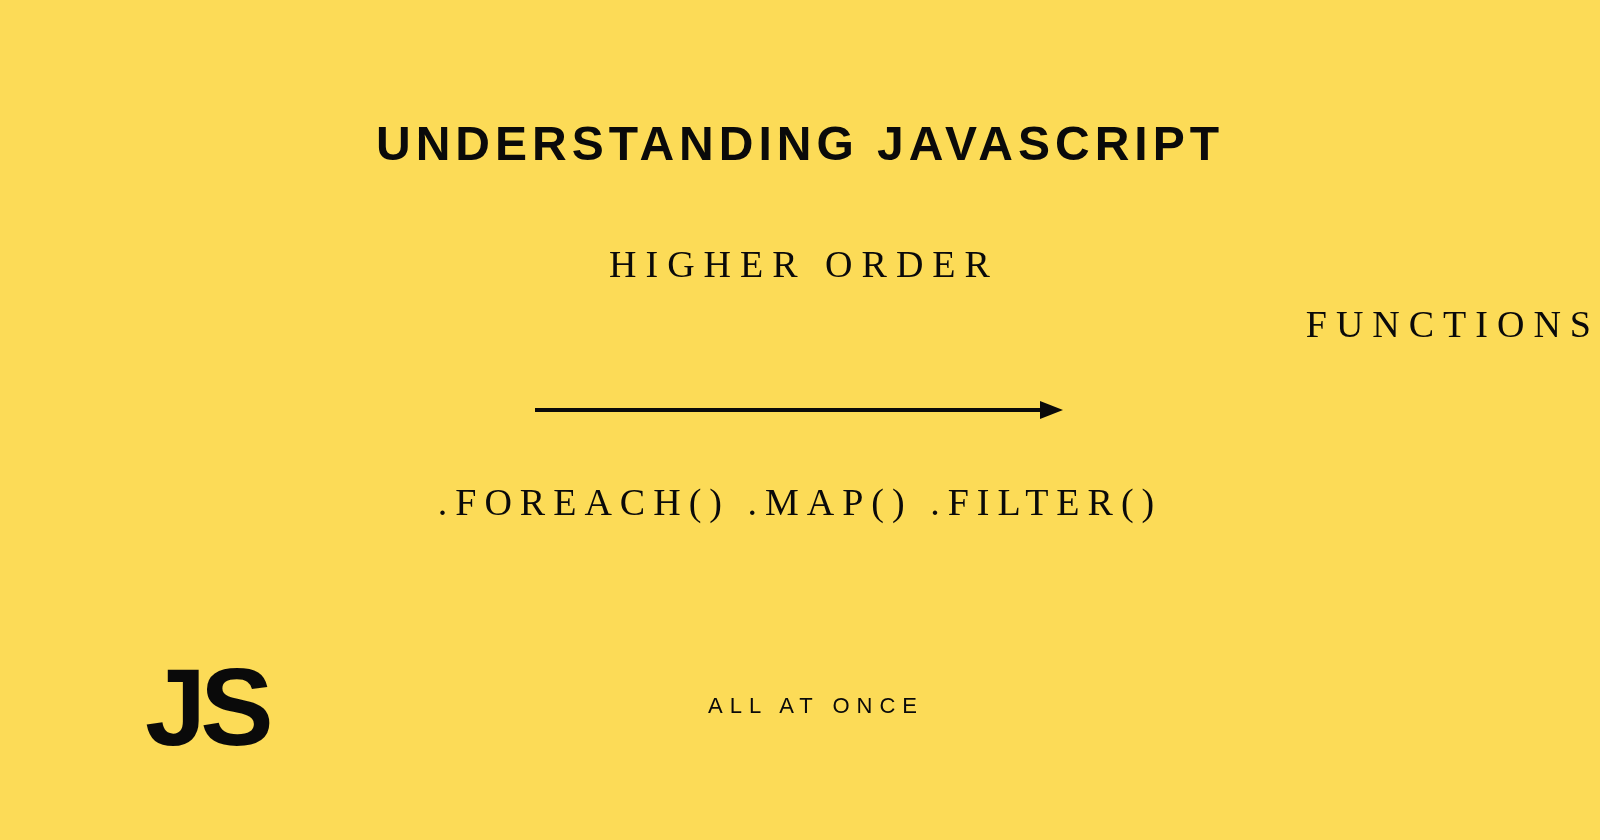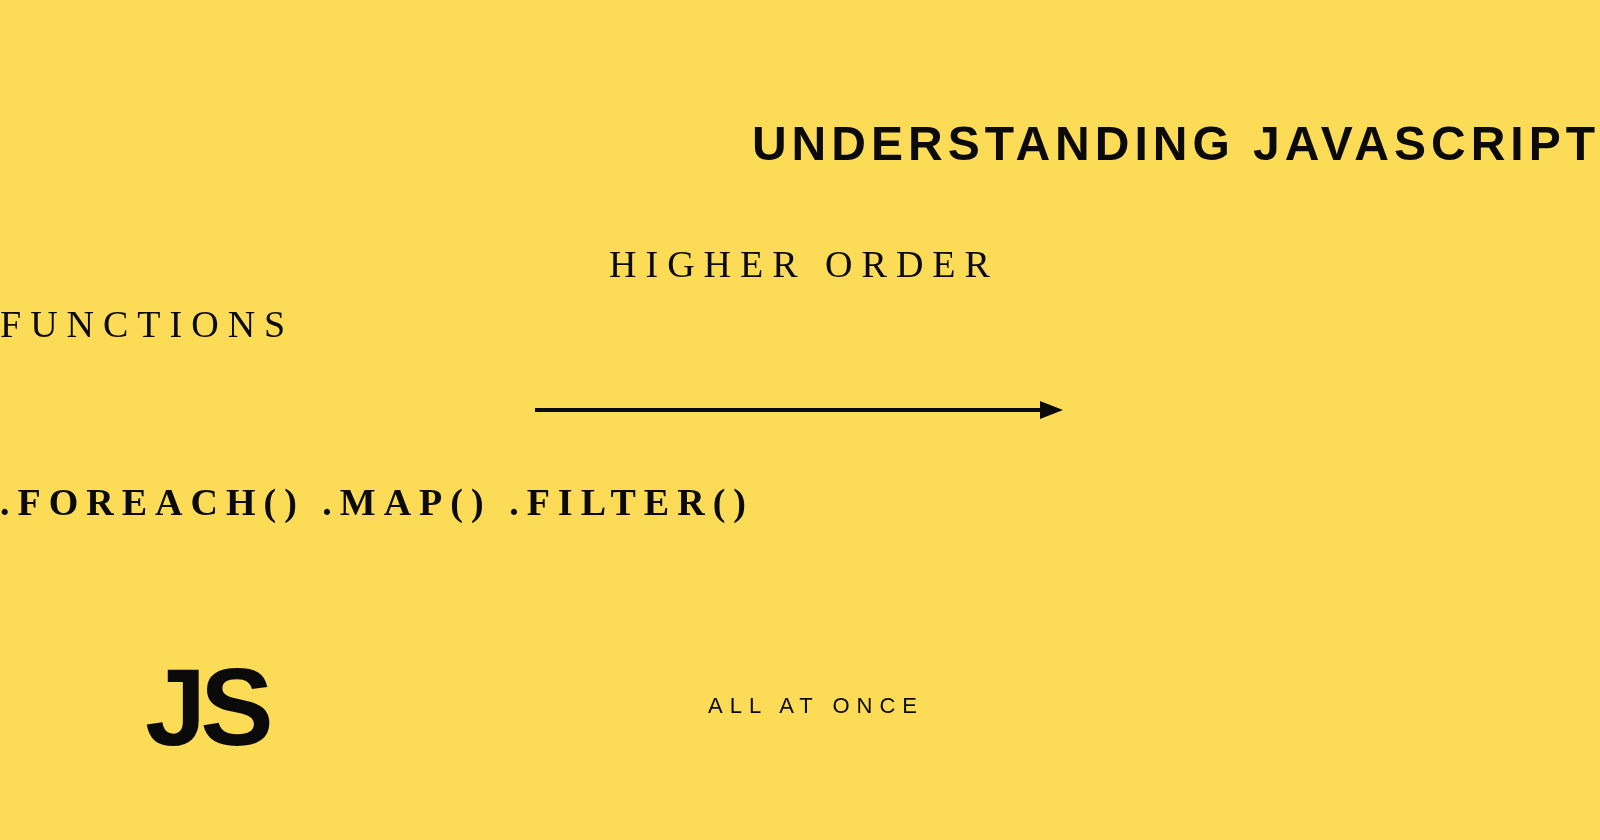--- a/index.html
+++ b/index.html
@@ -13,21 +13,21 @@
       background-color: #FCDB57;
       position: relative;
       font-family: 'Helvetica Neue', Helvetica, Arial, sans-serif;
       color: #0a0a0a;
     }
     .title {
       position: absolute;
       top: 116px;
       left: 0;
       width: 100%;
-      text-align: right;
+      text-align: center;
       font-size: 48px;
       font-weight: 900;
       letter-spacing: 5px;
       font-family: 'Arial Black', 'Helvetica Neue', sans-serif;
     }
     .subtitle-line1 {
       position: absolute;
       top: 242px;
       left: 4px;
       width: 100%;
@@ -35,42 +35,42 @@
       font-size: 38px;
       font-weight: 400;
       letter-spacing: 9px;
       font-family: Georgia, 'Times New Roman', serif;
     }
     .subtitle-line2 {
       position: absolute;
       top: 302px;
       left: 0;
       width: 100%;
-      text-align: left;
+      text-align: right;
       font-size: 38px;
       font-weight: 400;
       letter-spacing: 9px;
       font-family: Georgia, 'Times New Roman', serif;
     }
     .arrow {
       position: absolute;
       top: 395px;
       left: 50%;
       transform: translateX(-50%);
       width: 530px;
       height: 30px;
     }
     .methods {
       position: absolute;
       top: 480px;
       left: 0;
       width: 100%;
-      text-align: left;
+      text-align: center;
       font-size: 38px;
-      font-weight: 700;
+      font-weight: 400;
       letter-spacing: 8px;
       font-family: Georgia, 'Times New Roman', serif;
     }
     .footer-text {
       position: absolute;
       top: 693px;
       left: 16px;
       width: 100%;
       text-align: center;
       font-size: 22px;

